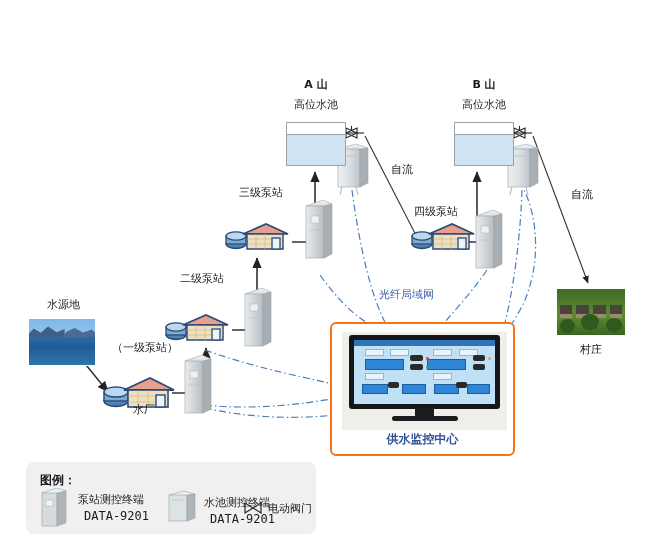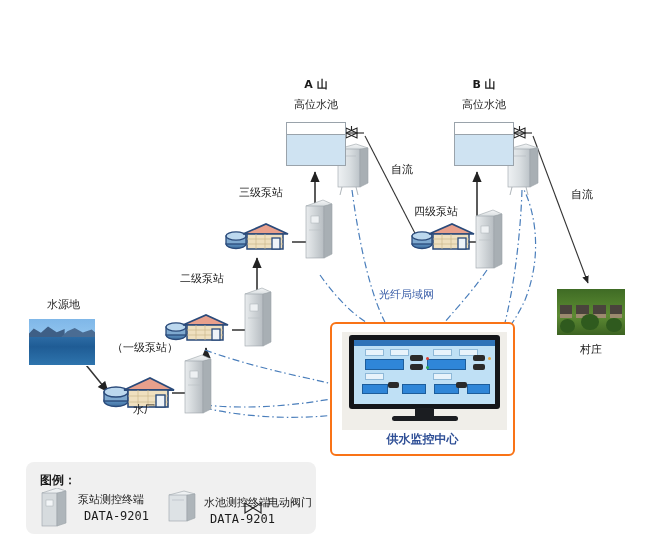--- a/index.html
+++ b/index.html
@@ -456,16 +456,16 @@
       <polygon points="21,5 29,4 29,28 21,31" fill="#aeb5ba" stroke="#9aa2a8" stroke-width="0.6"></polygon>
       <line x1="6" y1="10" x2="18" y2="10" stroke="#b3babf" stroke-width="0.6"></line>
     </svg>
     <div class="legend-text" style="left:178px; top:33px;">水池测控终端</div>
     <div class="legend-sub" style="left:184px; top:50px;">DATA-9201</div>
 
     <svg class="legend-item" style="left:216px; top:38px; width:22px; height:16px;" viewBox="0 0 22 16">
       <path d="M3,3 L3,13 L11,8 Z" fill="none" stroke="#222" stroke-width="1.2"></path>
       <path d="M19,3 L19,13 L11,8 Z" fill="none" stroke="#222" stroke-width="1.2"></path>
     </svg>
-    <div class="legend-text" style="left:242px; top:33px;">电动阀门</div>
+    <div class="legend-text" style="left:242px; top:39px;">电动阀门</div>
   </div>
 
 </div>
 
 </body></html>

